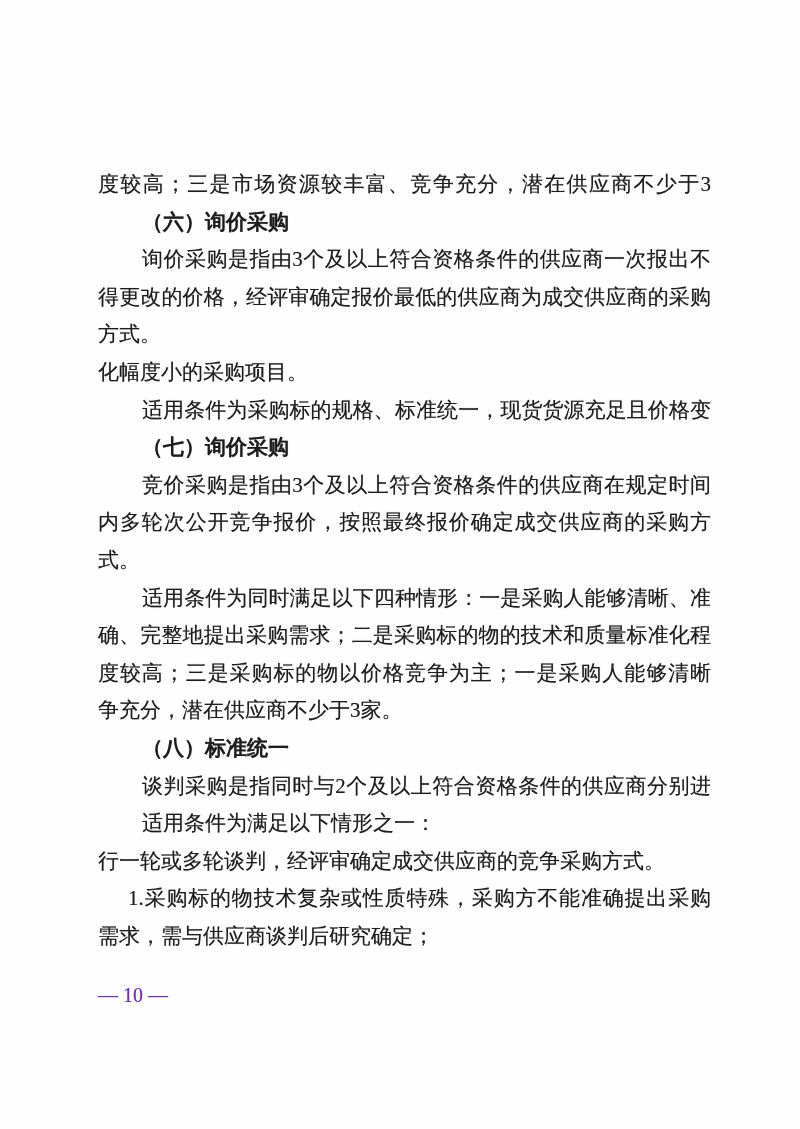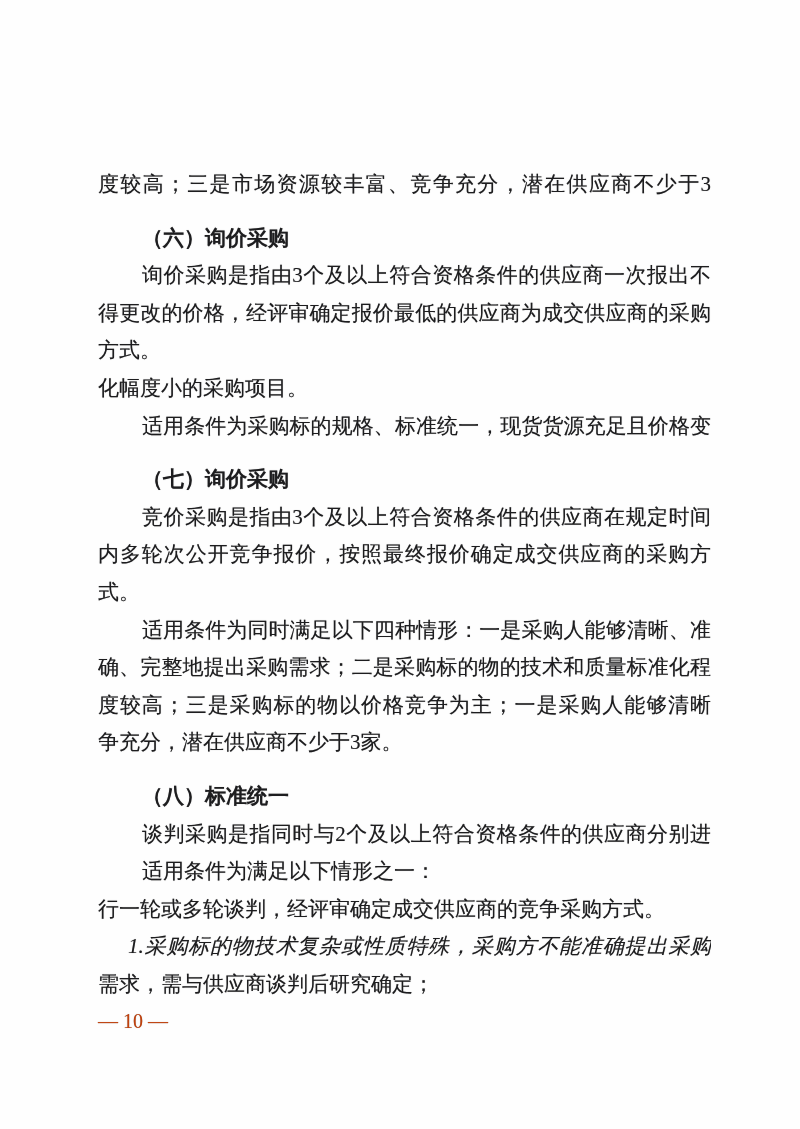--- a/index.html
+++ b/index.html
@@ -36,33 +36,31 @@
   .justify {
     text-align: justify;
     text-align-last: justify;
     text-justify: inter-character;
   }
   .indent {
     text-indent: 44px;
   }
   .indent-num {
     text-indent: 30px;
-    font-style: italic;
   }
   .heading {
     font-weight: bold;
-    margin-top: 16px;
   }
   .footer {
     position: absolute;
     left: 98px;
-    top: 1004px;
+    top: 978px;
     font-size: 20px;
     line-height: 34px;
-    color: #c2410c;
+    color: #6d28d9;
     text-shadow: 0 0 0.7px rgba(45,45,45,0.5);
   }
 </style>
 </head>
 <body>
 
 <div class="page">
   <div class="textblock">
     <div class="line justify">度较高；三是市场资源较丰富、竞争充分，潜在供应商不少于3家。</div>
     <div class="line indent heading">（六）询价采购</div>

